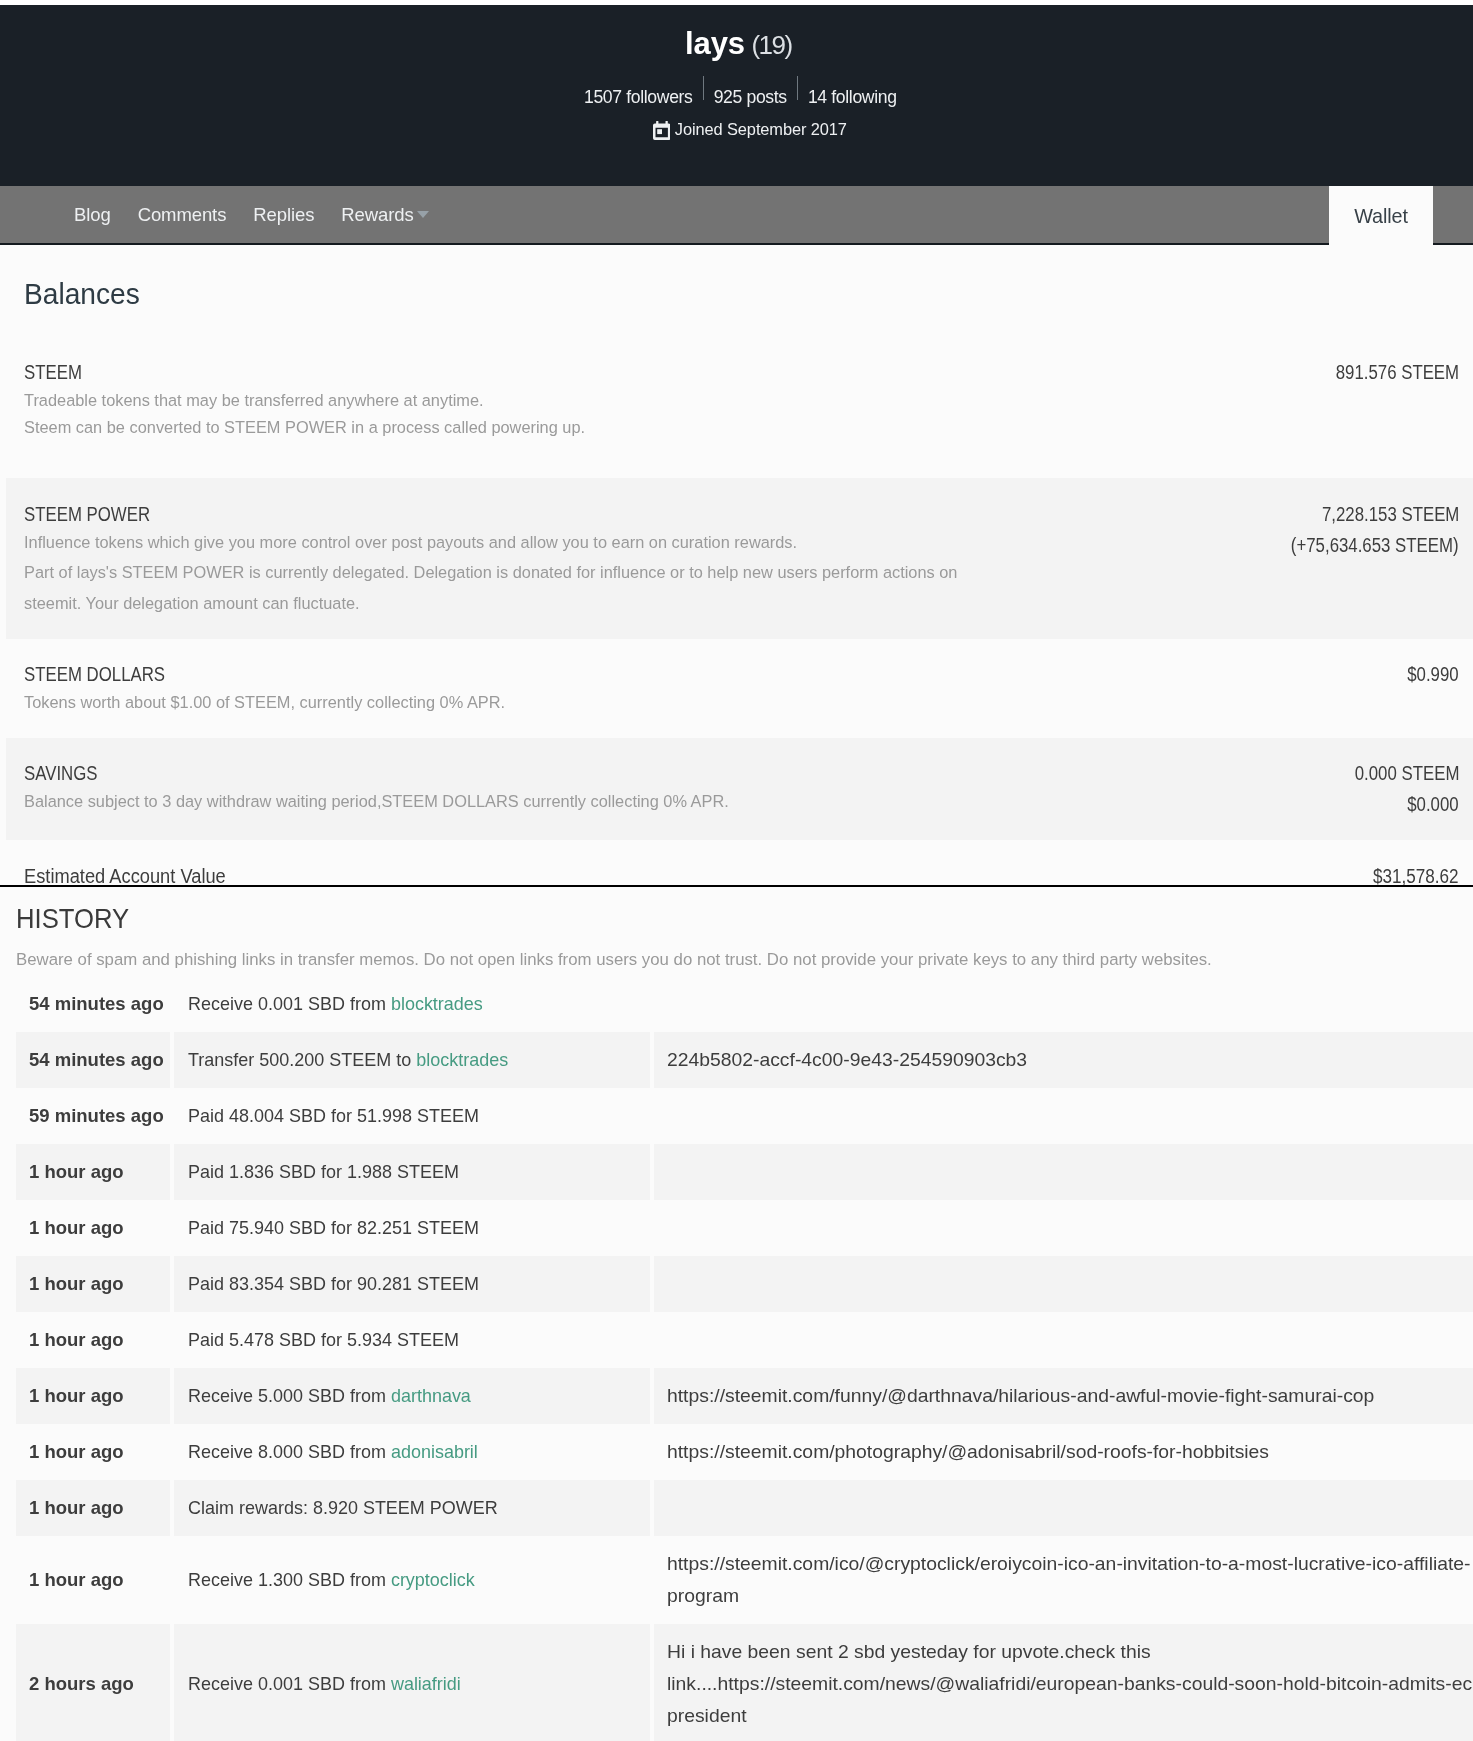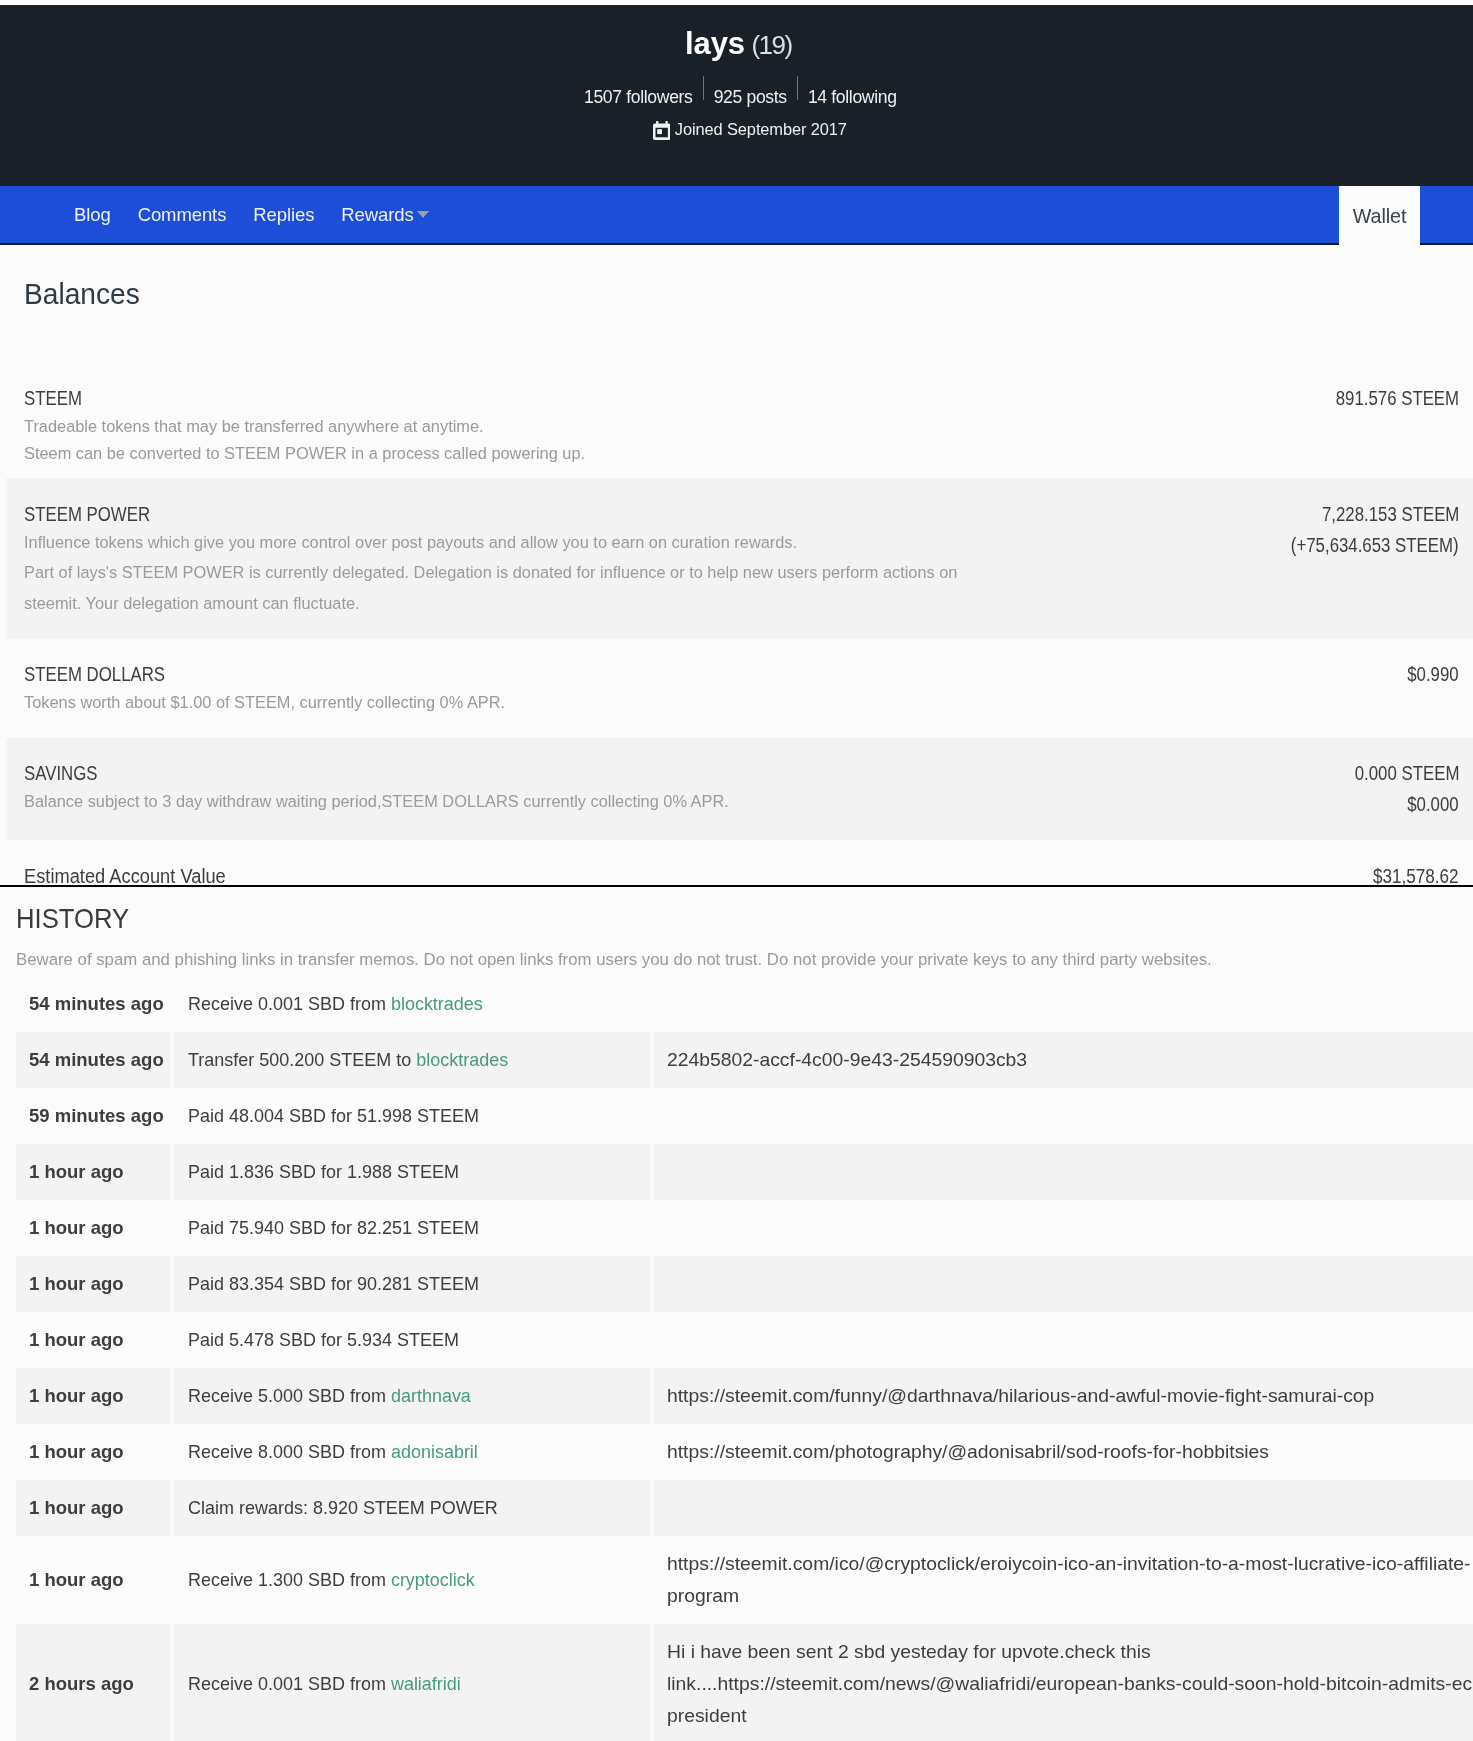--- a/index.html
+++ b/index.html
@@ -29,30 +29,30 @@
 .ph-name .rep { font-weight:400; color:#dbdfe3; font-size:26px; letter-spacing:-1.5px; margin-left:-2px; padding-right:2px; }
 .ph-stats { position:absolute; left:584px; top:74px; font-size:17.6px; line-height:22px;
   color:#eef0f2; letter-spacing:-0.35px; white-space:nowrap; }
 .ph-stats .sep { display:inline-block; width:1px; height:24px; background:#6f7880;
   position:relative; top:-3px; margin:0 5.5px; vertical-align:baseline; }
 .ph-joined { position:absolute; left:653px; top:113px; font-size:16.4px; line-height:22px;
   color:#eef0f2; letter-spacing:-0.1px; white-space:nowrap; }
 .ph-joined .cal { display:inline-block; vertical-align:-5px; margin-right:0px; }
 
 
-.navbar { background:#1d4ed8; height:59px; position:relative; border-bottom:0; }
+.navbar { background:#737373; height:59px; position:relative; border-bottom:0; }
 .navbar:after { content:''; position:absolute; left:0; right:0; bottom:0; height:2px; background:#141a1f; }
 .navbar .items { padding-left:74px; display:flex; align-items:center; height:57px; position:relative; z-index:2;}
 .navbar .items a { color:#eef0f2; font-size:18.5px; text-decoration:none; margin-right:27px;
   white-space:nowrap; letter-spacing:-0.1px;}
 .caret { display:inline-block; margin-left:3px; width:0; height:0;
   border-left:6px solid transparent; border-right:6px solid transparent;
   border-top:7px solid #97a1a8; vertical-align:3px; }
 .wallet-tab {
-  position:absolute; right:53px; top:0; width:81px; height:59px; z-index:3;
+  position:absolute; right:40px; top:0; width:104px; height:59px; z-index:3;
   background:#fbfbfb; display:flex; align-items:center; justify-content:center;
   color:#384148; font-size:19.8px; text-decoration:none; letter-spacing:-0.1px; padding-top:2px;
 }
 
 
 .balances { background:#fbfbfb; position:relative; height:640px; }
 h2.section-title { position:absolute; left:24px; top:32px; font-size:30px; font-weight:400;
   color:#2e3b44; letter-spacing:0; line-height:34px;
   transform:scaleX(0.938); transform-origin:left center; white-space:nowrap;}
 .bal-row { position:absolute; left:6px; right:0; padding:0; }
@@ -131,21 +131,21 @@
       <a href="#">Comments</a>
       <a href="#">Replies</a>
       <a href="#"><span>Rewards</span><span class="caret"></span></a>
     </div>
     <a href="#" class="wallet-tab">Wallet</a>
   </div>
 
   <div class="balances">
     <h2 class="section-title">Balances</h2>
     <div id="balance-rows">
-        <div class="bal-row" style="top: 117px; height: 126px;">
+        <div class="bal-row" style="top: 91px; height: 126px;">
           <div class="bal-name" style="top:25px">STEEM</div>
           <div class="bal-desc" style="top:55px">Tradeable tokens that may be transferred anywhere at anytime.</div>
           <div class="bal-desc" style="top:82px">Steem can be converted to STEEM POWER in a process called powering up.</div>
           <div class="bal-amt" style="top:25px">891.576 STEEM</div>
         </div>
         <div class="bal-row alt" style="top: 233px; height: 161px;">
           <div class="bal-name" style="top:25px">STEEM POWER</div>
           <div class="bal-desc" style="top:55px">Influence tokens which give you more control over post payouts and allow you to earn on curation rewards.</div>
           <div class="bal-desc" style="top:85px">Part of lays's STEEM POWER is currently delegated. Delegation is donated for influence or to help new users perform actions on</div>
           <div class="bal-desc" style="top:116px">steemit. Your delegation amount can fluctuate.</div>

